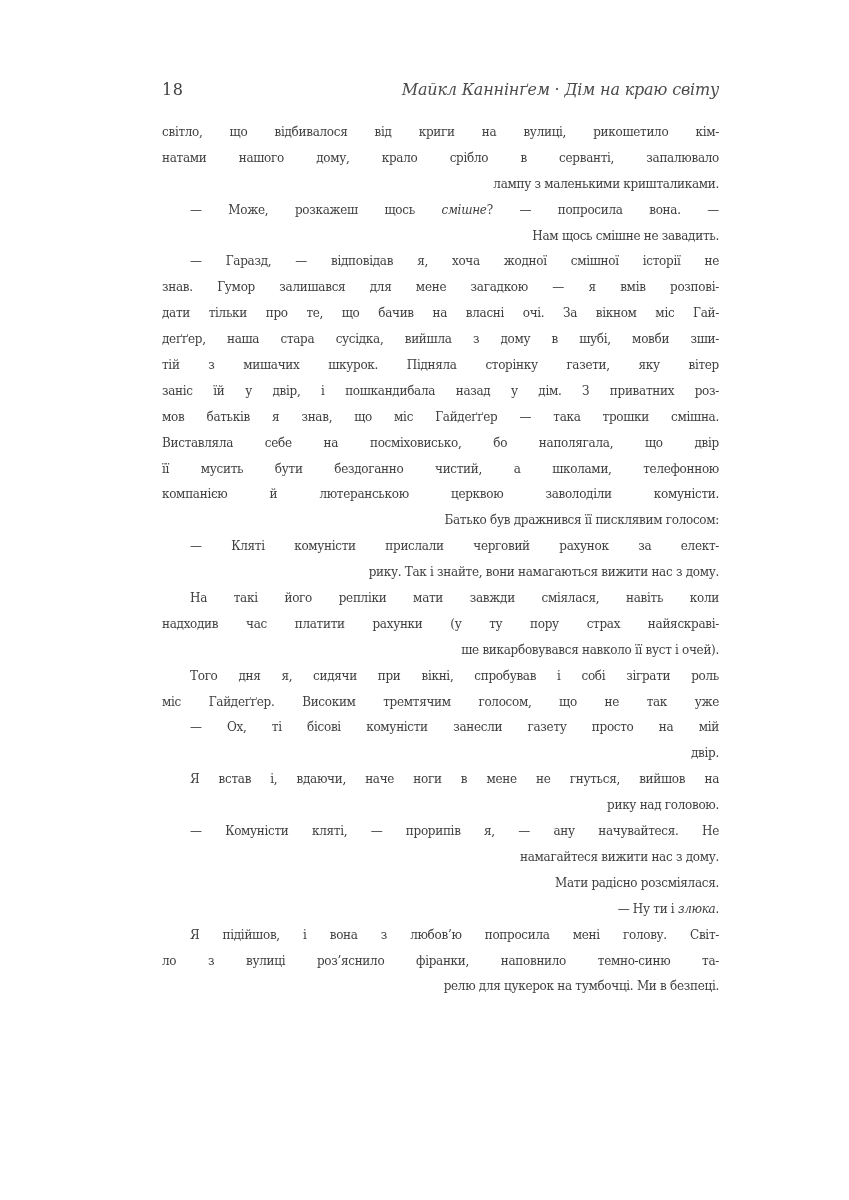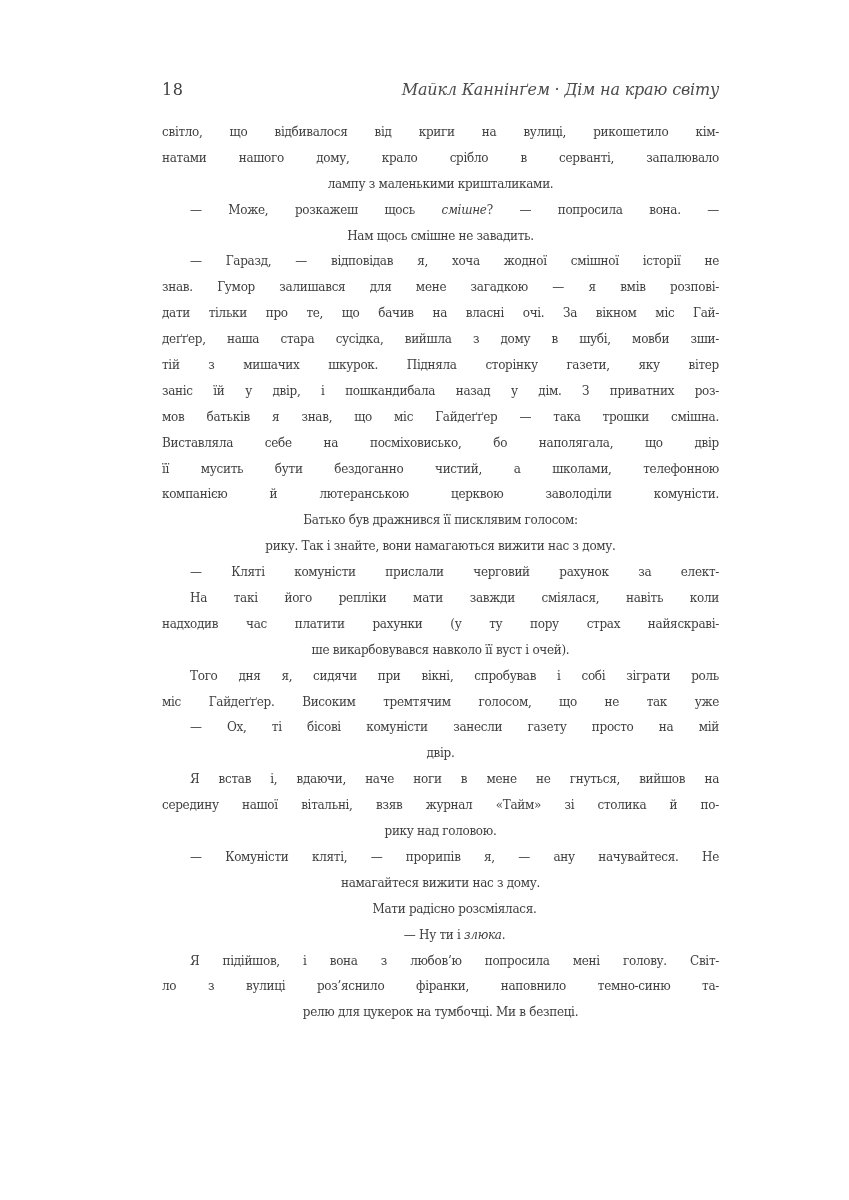--- a/index.html
+++ b/index.html
@@ -48,21 +48,21 @@
     top: 120px;
     left: 162px;
     width: 557px;
     font-size: 12px;
     line-height: 25.9px;
     letter-spacing: -0.3px;
   }
   .line {
     height: 25.9px;
     white-space: pre;
-    text-align: center;
+    text-align: right;
   }
   .line.just {
     white-space: normal;
     text-align: justify;
     text-align-last: justify;
   }
   .line.indent > span:first-child {
     padding-left: 28px;
   }
   .it {
@@ -87,31 +87,30 @@
       <div class="line just"><span>знав. Гумор залишався для мене загадкою — я вмів розпові-</span></div>
       <div class="line just"><span>дати тільки про те, що бачив на власні очі. За вікном міс Гай-</span></div>
       <div class="line just"><span>деґґер, наша стара сусідка, вийшла з дому в шубі, мовби зши-</span></div>
       <div class="line just"><span>тій з мишачих шкурок. Підняла сторінку газети, яку вітер</span></div>
       <div class="line just"><span>заніс їй у двір, і пошкандибала назад у дім. З приватних роз-</span></div>
       <div class="line just"><span>мов батьків я знав, що міс Гайдеґґер — така трошки смішна.</span></div>
       <div class="line just"><span>Виставляла себе на посміховисько, бо наполягала, що двір</span></div>
       <div class="line just"><span>її мусить бути бездоганно чистий, а школами, телефонною</span></div>
       <div class="line just"><span>компанією й лютеранською церквою заволоділи комуністи.</span></div>
       <div class="line"><span>Батько був дражнився її писклявим голосом:</span></div>
+      <div class="line indent just"><span>— Кляті комуністи прислали черговий рахунок за елект-</span></div>
       <div class="line"><span>рику. Так і знайте, вони намагаються вижити нас з дому.</span></div>
-      <div class="line indent just"><span>— Кляті комуністи прислали черговий рахунок за елект-</span></div>
       <div class="line indent just"><span>На такі його репліки мати завжди сміялася, навіть коли</span></div>
       <div class="line just"><span>надходив час платити рахунки (у ту пору страх найяскраві-</span></div>
       <div class="line"><span>ше викарбовувався навколо її вуст і очей).</span></div>
       <div class="line indent just"><span>Того дня я, сидячи при вікні, спробував і собі зіграти роль</span></div>
       <div class="line just"><span>міс Гайдеґґер. Високим тремтячим голосом, що не так уже</span></div>
       <div class="line indent just"><span>— Ох, ті бісові комуністи занесли газету просто на мій</span></div>
       <div class="line"><span>двір.</span></div>
       <div class="line indent just"><span>Я встав і, вдаючи, наче ноги в мене не гнуться, вийшов на</span></div>
-      <div class="line just"><span>середину нашої вітальні, взяв журнал «Тайм» зі столика й по-</span></div>
       <div class="line"><span>рику над головою.</span></div>
       <div class="line indent just"><span>— Комуністи кляті, — прорипів я, — ану начувайтеся. Не</span></div>
       <div class="line"><span>намагайтеся вижити нас з дому.</span></div>
       <div class="line indent"><span>Мати радісно розсміялася.</span></div>
       <div class="line indent"><span>— Ну ти і </span><span class="it">злюка</span><span>.</span></div>
       <div class="line indent just"><span>Я підійшов, і вона з любов’ю попросила мені голову. Світ-</span></div>
       <div class="line just"><span>ло з вулиці роз’яснило фіранки, наповнило темно-синю та-</span></div>
       <div class="line"><span>релю для цукерок на тумбочці. Ми в безпеці.</span></div>
     </div>
 </div>

